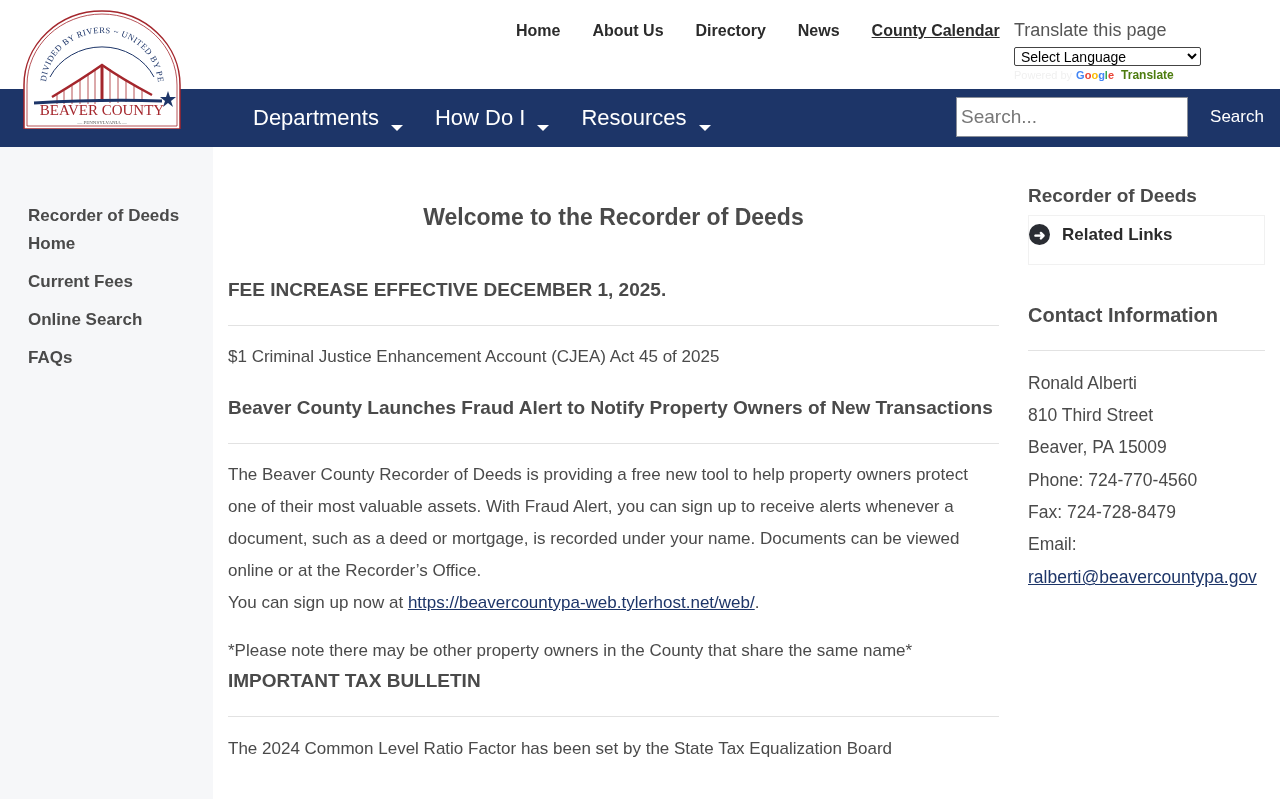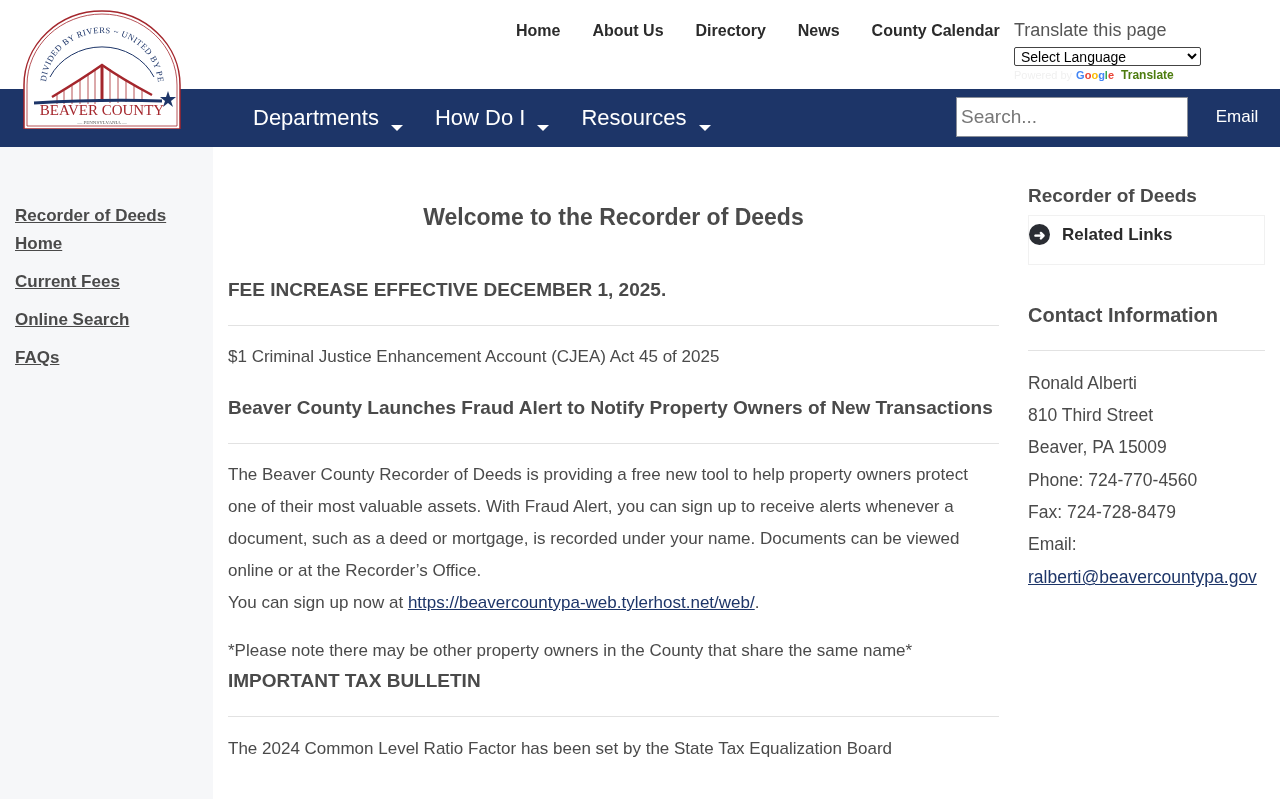--- a/index.html
+++ b/index.html
@@ -3,21 +3,21 @@
 <meta charset="utf-8">
 <style>
   * { box-sizing: border-box; margin: 0; padding: 0; }
   html, body { width: 1280px; height: 800px; overflow: hidden; background: #ffffff; }
   body { font-family: "Liberation Sans", sans-serif; color: #4a4a4a; position: relative; }
 
   
   .topbar { position: absolute; left: 0; top: 0; width: 1280px; height: 89px; background: #fff; }
   .utility-nav { position: absolute; top: 21px; left: 516px; display: flex; gap: 0; }
   .utility-nav a { font-size: 16px; font-weight: bold; color: #2b2b2b; text-decoration: none; margin-right: 32px; line-height: 20px; }
-  .utility-nav a:last-child { margin-right: 0; }
+  .utility-nav a:last-child { margin-right: 0; text-decoration: underline; }
   .translate { position: absolute; left: 1014px; top: 19px; width: 190px; }
   .translate-label { font-size: 18px; color: #555; line-height: 22px; display: block; }
   .translate select { margin-top: 6px; width: 187px; height: 19px; font-size: 14px; font-family: "Liberation Sans", sans-serif; border: 1px solid #444; border-radius: 2px; background: #fff; color: #000; padding-left: 2px; }
   .powered { font-size: 11px; color: #eee; margin-top: 2px; padding-left: 0; height: 14px; display: flex; align-items: center; white-space: nowrap; }
   .powered .pb { color: #f0f0f0; margin-right: 4px; }
   .g-logo { font-weight: bold; font-size: 11px; letter-spacing: 0; }
   .g-logo .b { color: #4285f4; } .g-logo .r { color: #ea4335; } .g-logo .y { color: #fbbc05; } .g-logo .g { color: #34a853; }
   .translate-word { color: #4d7c0f; font-weight: bold; margin-left: 7px; font-size: 12px; }
 
   
@@ -26,21 +26,21 @@
   .mainnav .item { color: #fff; font-size: 22px; display: flex; align-items: flex-end; margin-right: 32px; cursor: pointer; }
   .mainnav .caret { display: inline-block; width: 0; height: 0; border-left: 6px solid transparent; border-right: 6px solid transparent; border-top: 6px solid #fff; margin-left: 12px; }
   .search-box { position: absolute; left: 956px; top: 8px; width: 232px; height: 40px; background: #fff; border: 1px solid #8a8f99; font-size: 19px; color: #333; padding: 4px 4px; font-family: "Liberation Sans", sans-serif; }
   .search-box::placeholder { color: #777; }
   .search-btn { position: absolute; left: 1200px; top: 8px; height: 40px; width: 74px; background: transparent; border: none; color: #fff; font-size: 17px; font-family: "Liberation Sans", sans-serif; cursor: pointer; }
 
   
   .logo { position: absolute; left: 22px; top: 7px; width: 160px; height: 122px; z-index: 5; }
 
   
-  .leftnav { position: absolute; left: 0; top: 147px; width: 213px; height: 652px; background: #f6f7f9; padding: 55px 0 0 15px; text-decoration: underline; }
+  .leftnav { position: absolute; left: 0; top: 147px; width: 213px; height: 652px; background: #f6f7f9; padding: 55px 0 0 28px; }
   .leftnav a { display: block; font-size: 17px; font-weight: bold; color: #4a4a4a; text-decoration: none; line-height: 28px; margin-bottom: 10px; }
 
   
   .content { position: absolute; left: 228px; top: 147px; width: 771px; }
   .page-title { text-align: center; font-size: 23px; font-weight: bold; color: #4a4a4a; margin-top: 56px; line-height: 28px; }
   .h-fee { font-size: 19px; font-weight: bold; color: #4a4a4a; margin-top: 47px; line-height: 24px; }
   .hr { border: none; border-top: 1px solid #e2e2e2; margin: 0; }
   .p { font-size: 17px; line-height: 32px; color: #4a4a4a; }
   .h-fraud { font-size: 19px; font-weight: bold; color: #4a4a4a; line-height: 30px; }
   .link { color: #1d3568; text-decoration: underline; }
@@ -121,21 +121,21 @@
     <div class="item">
       <span>How Do I</span>
       <span class="caret"></span>
     </div>
     <div class="item">
       <span>Resources</span>
       <span class="caret"></span>
     </div>
   </nav>
   <input class="search-box" type="text" placeholder="Search..." style="">
-  <button class="search-btn">Email</button>
+  <button class="search-btn">Search</button>
 </div>
 
 <aside class="leftnav">
   <a href="#">Recorder of Deeds Home</a>
   <a href="#">Current Fees</a>
   <a href="#">Online Search</a>
   <a href="#">FAQs</a>
 </aside>
 
 <main class="content">

